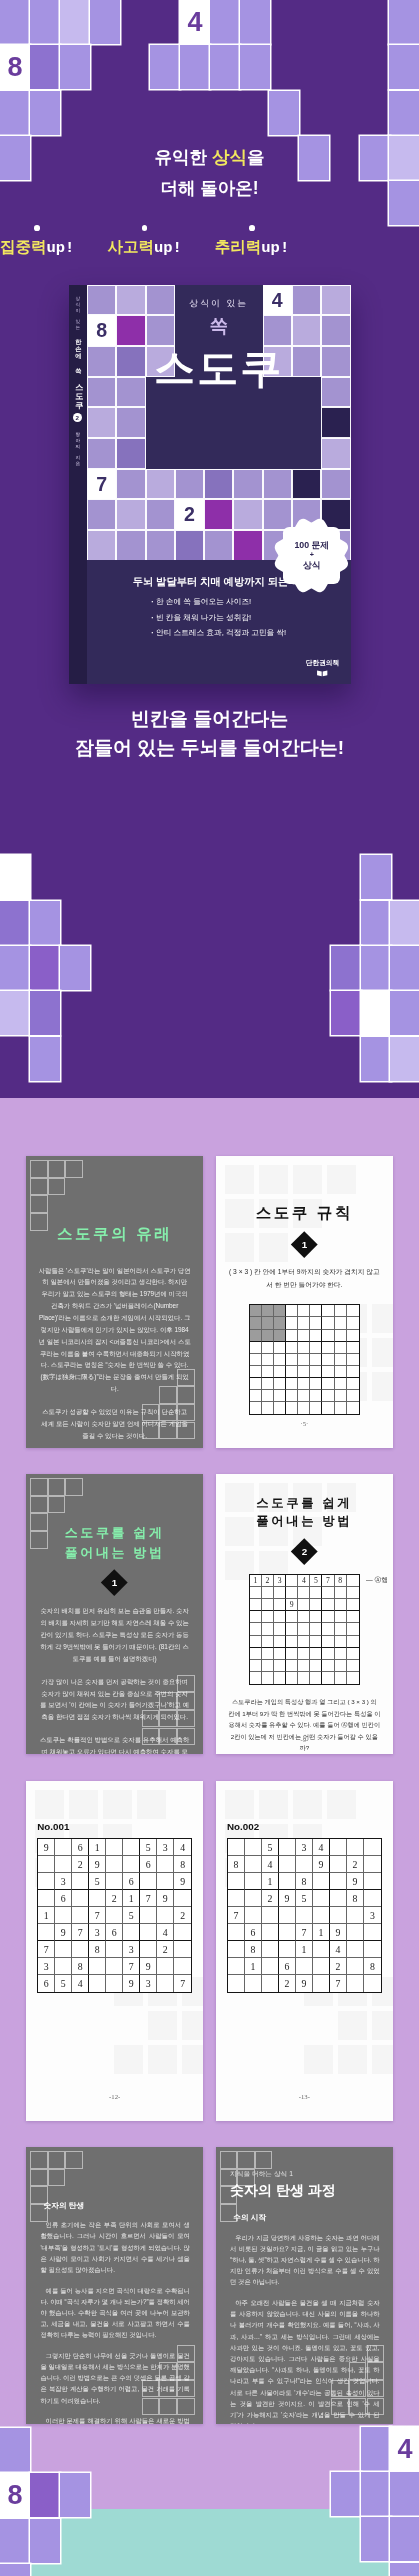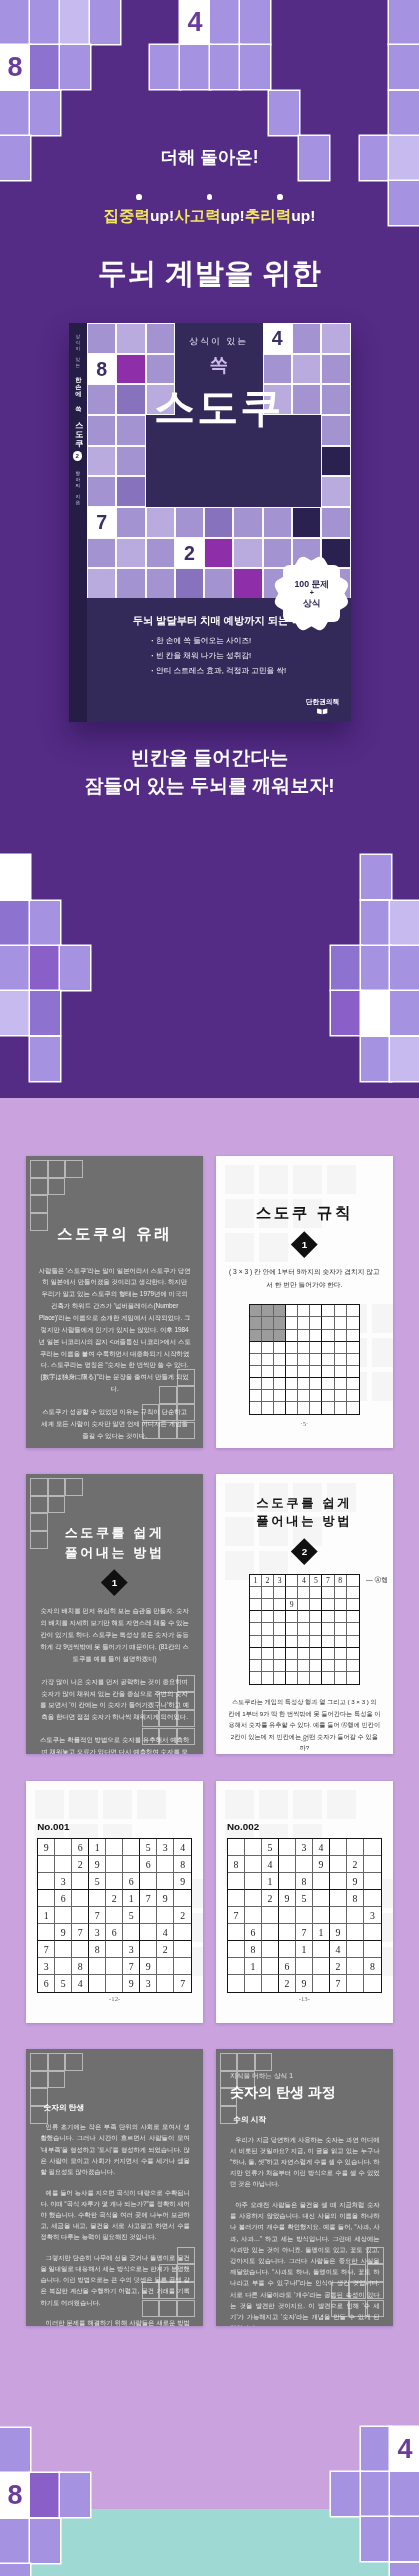--- a/index.html
+++ b/index.html
@@ -9,21 +9,21 @@
   
   .hero { position:relative; width:419px; height:1098px; background:#542b85; }
   .pxlayer { position:absolute; inset:0; pointer-events:none; }
   .pxcell { position:absolute; width:30px; height:44px; box-shadow:0 0 0 1.5px #fff; }
   .pxcell.pxnum { display:flex; align-items:center; justify-content:center;
                   font-size:27px; font-weight:bold; color:#6a3d9d; }
 
   .intro { position:relative; text-align:center; padding-top:142px; color:#fff;
            font-size:17.5px; font-weight:bold; line-height:1.75; }
   .intro .hl { color:#f2e75e; }
-  .badges { position:relative; display:flex; justify-content:center; margin-top:21.6px; }
+  .badges { position:relative; display:flex; gap:33px; margin-top:21.6px;font-family:Liberation Mono, monospace; }
   .badge { text-align:center; }
   .badge .dot { width:5.7px; height:5.7px; border-radius:50%; background:#fff; margin:0 auto 6.2px; }
   .badge b { color:#f2e75e; font-size:15.5px; }
   .badge span { color:#fff; font-size:15.5px; font-weight:bold; }
   .headline { position:relative; margin-top:24px; text-align:center; color:#fff;
               font-size:29px; font-weight:800; line-height:1.55; letter-spacing:0.5px; }
 
   
   .bookwrap { position:relative; display:flex; justify-content:center; margin-top:27px; }
   .book { display:flex; }
@@ -88,33 +88,33 @@
              font-size:19px; font-weight:800; line-height:1.5; }
 
   
   .preview { position:relative; width:419px; height:1411px; background:#c9a2de; padding-top:58px; }
   .spread { display:flex; gap:12.4px; padding:0 26px; }
   .s1 { margin-bottom:26px; } .s2 { margin-bottom:27px; } .s3 { margin-bottom:26px; }
   .page { position:relative; width:178px; overflow:hidden;
           box-shadow:0 1px 3.1px rgba(60,25,95,.22); }
   .page.gray { background:#6f6f6f; }
   .page.white { background:#fdfdfd; }
-  .h567 { height:292px; } .h543 { height:280px; } .h540 { height:242px; } .h537 { height:277px; }
+  .h567 { height:292px; } .h543 { height:280px; } .h540 { height:340px; } .h537 { height:277px; }
 
   .deco { position:absolute; pointer-events:none; }
   .deco.tl { top:4.1px; left:4.1px; width:75px; height:75px; }
   .deco.br { right:4.1px; bottom:4.1px; width:75px; height:75px; }
   .dq { position:absolute; width:17.5px; height:17.5px; border:1px solid rgba(255,255,255,.5); }
   .ghost { position:absolute; pointer-events:none; }
   .ghost.tl { top:9.3px; left:9.3px; width:144px; height:108px; }
   .ghost.br { right:-20.6px; bottom:36px; width:144px; height:108px; }
   .gh { position:absolute; width:29px; height:29px; background:#f5f5f5; }
 
   .pg-title { position:relative; z-index:1; text-align:center; font-weight:bold; letter-spacing:2.6px; }
-  .gray .pg-title { color:#ffffff; }
+  .gray .pg-title { color:#86efac; }
   .white .pg-title { color:#141414; }
   .dia { width:18.5px; height:18.5px; background:#101010; transform:rotate(45deg);
          margin:11.3px auto 0; display:flex; align-items:center; justify-content:center;
          position:relative; z-index:1; }
   .dia span { transform:rotate(-45deg); color:#fff; font-weight:bold; font-size:9.8px; }
   .body-txt { position:relative; z-index:1; font-size:6.4px; line-height:1.85; text-align:center;
               padding:0 12.4px; }
   .gray .body-txt { color:#f3f3f3; }
   .white .body-txt { color:#2b2b2b; }
   .body-txt p { margin-bottom:11.3px; }
@@ -199,40 +199,40 @@
         <div class="pxcell" style="left: 361px; top: 946px; background: rgb(165, 147, 226);"></div>
         <div class="pxcell" style="left: 390px; top: 946px; background: rgb(165, 147, 226);"></div>
         <div class="pxcell" style="left: 331px; top: 991px; background: rgb(138, 95, 200);"></div>
         <div class="pxcell" style="left: 361px; top: 991px; background: rgb(255, 255, 255);"></div>
         <div class="pxcell" style="left: 390px; top: 991px; background: rgb(165, 147, 226);"></div>
         <div class="pxcell" style="left: 361px; top: 1037px; background: rgb(165, 147, 226);"></div>
         <div class="pxcell" style="left: 390px; top: 1037px; background: rgb(198, 186, 238);"></div>
       </div>
 
     <div class="intro">
+      <div><span>유익한 </span><span class="hl">상식</span><span>을</span></div>
       <div>더해 돌아온!</div>
     </div>
 
     <div class="badges">
       <div class="badge">
         <div class="dot"></div>
         <b>집중력</b><span>up!</span>
       </div>
       <div class="badge">
         <div class="dot"></div>
         <b>사고력</b><span>up!</span>
       </div>
       <div class="badge">
         <div class="dot"></div>
         <b>추리력</b><span>up!</span>
       </div>
     </div>
 
     <div class="headline">
-      <div>두뇌 계발을 위한</div>
     </div>
 
     <div class="bookwrap">
       <div class="book book2">
         <div class="spine spine2">
           <span class="sp-kicker">상식이 있는</span>
           <span class="sp-mid">한손에 쏙</span>
           <span class="sp-title">스도쿠</span>
           <span class="sp-vol">2</span>
           <span class="sp-author">짱아찌 지음</span>
@@ -349,21 +349,21 @@
                   <path d="M2 1 L11 3 L11 12 L2 10 Z M22 1 L13 3 L13 12 L22 10 Z" fill="#fff"></path>
                 </svg>
             </div>
           </div>
         </div>
       </div>
     </div>
 
     <div class="tagline">
       <div>빈칸을 들어간다는</div>
-      <div>잠들어 있는 두뇌를 깨워보자!</div>
+      <div>잠들어 있는 두뇌를 들어간다는!</div>
     </div>
   </section>
 
   <section class="preview">
 
     <div class="spread s1">
       <div class="page gray h567">
         <div class="deco tl">
             <div class="dq" style="left: 0px; top: 0px;"></div>
             <div class="dq" style="left: 17.5px; top: 0px;"></div>

